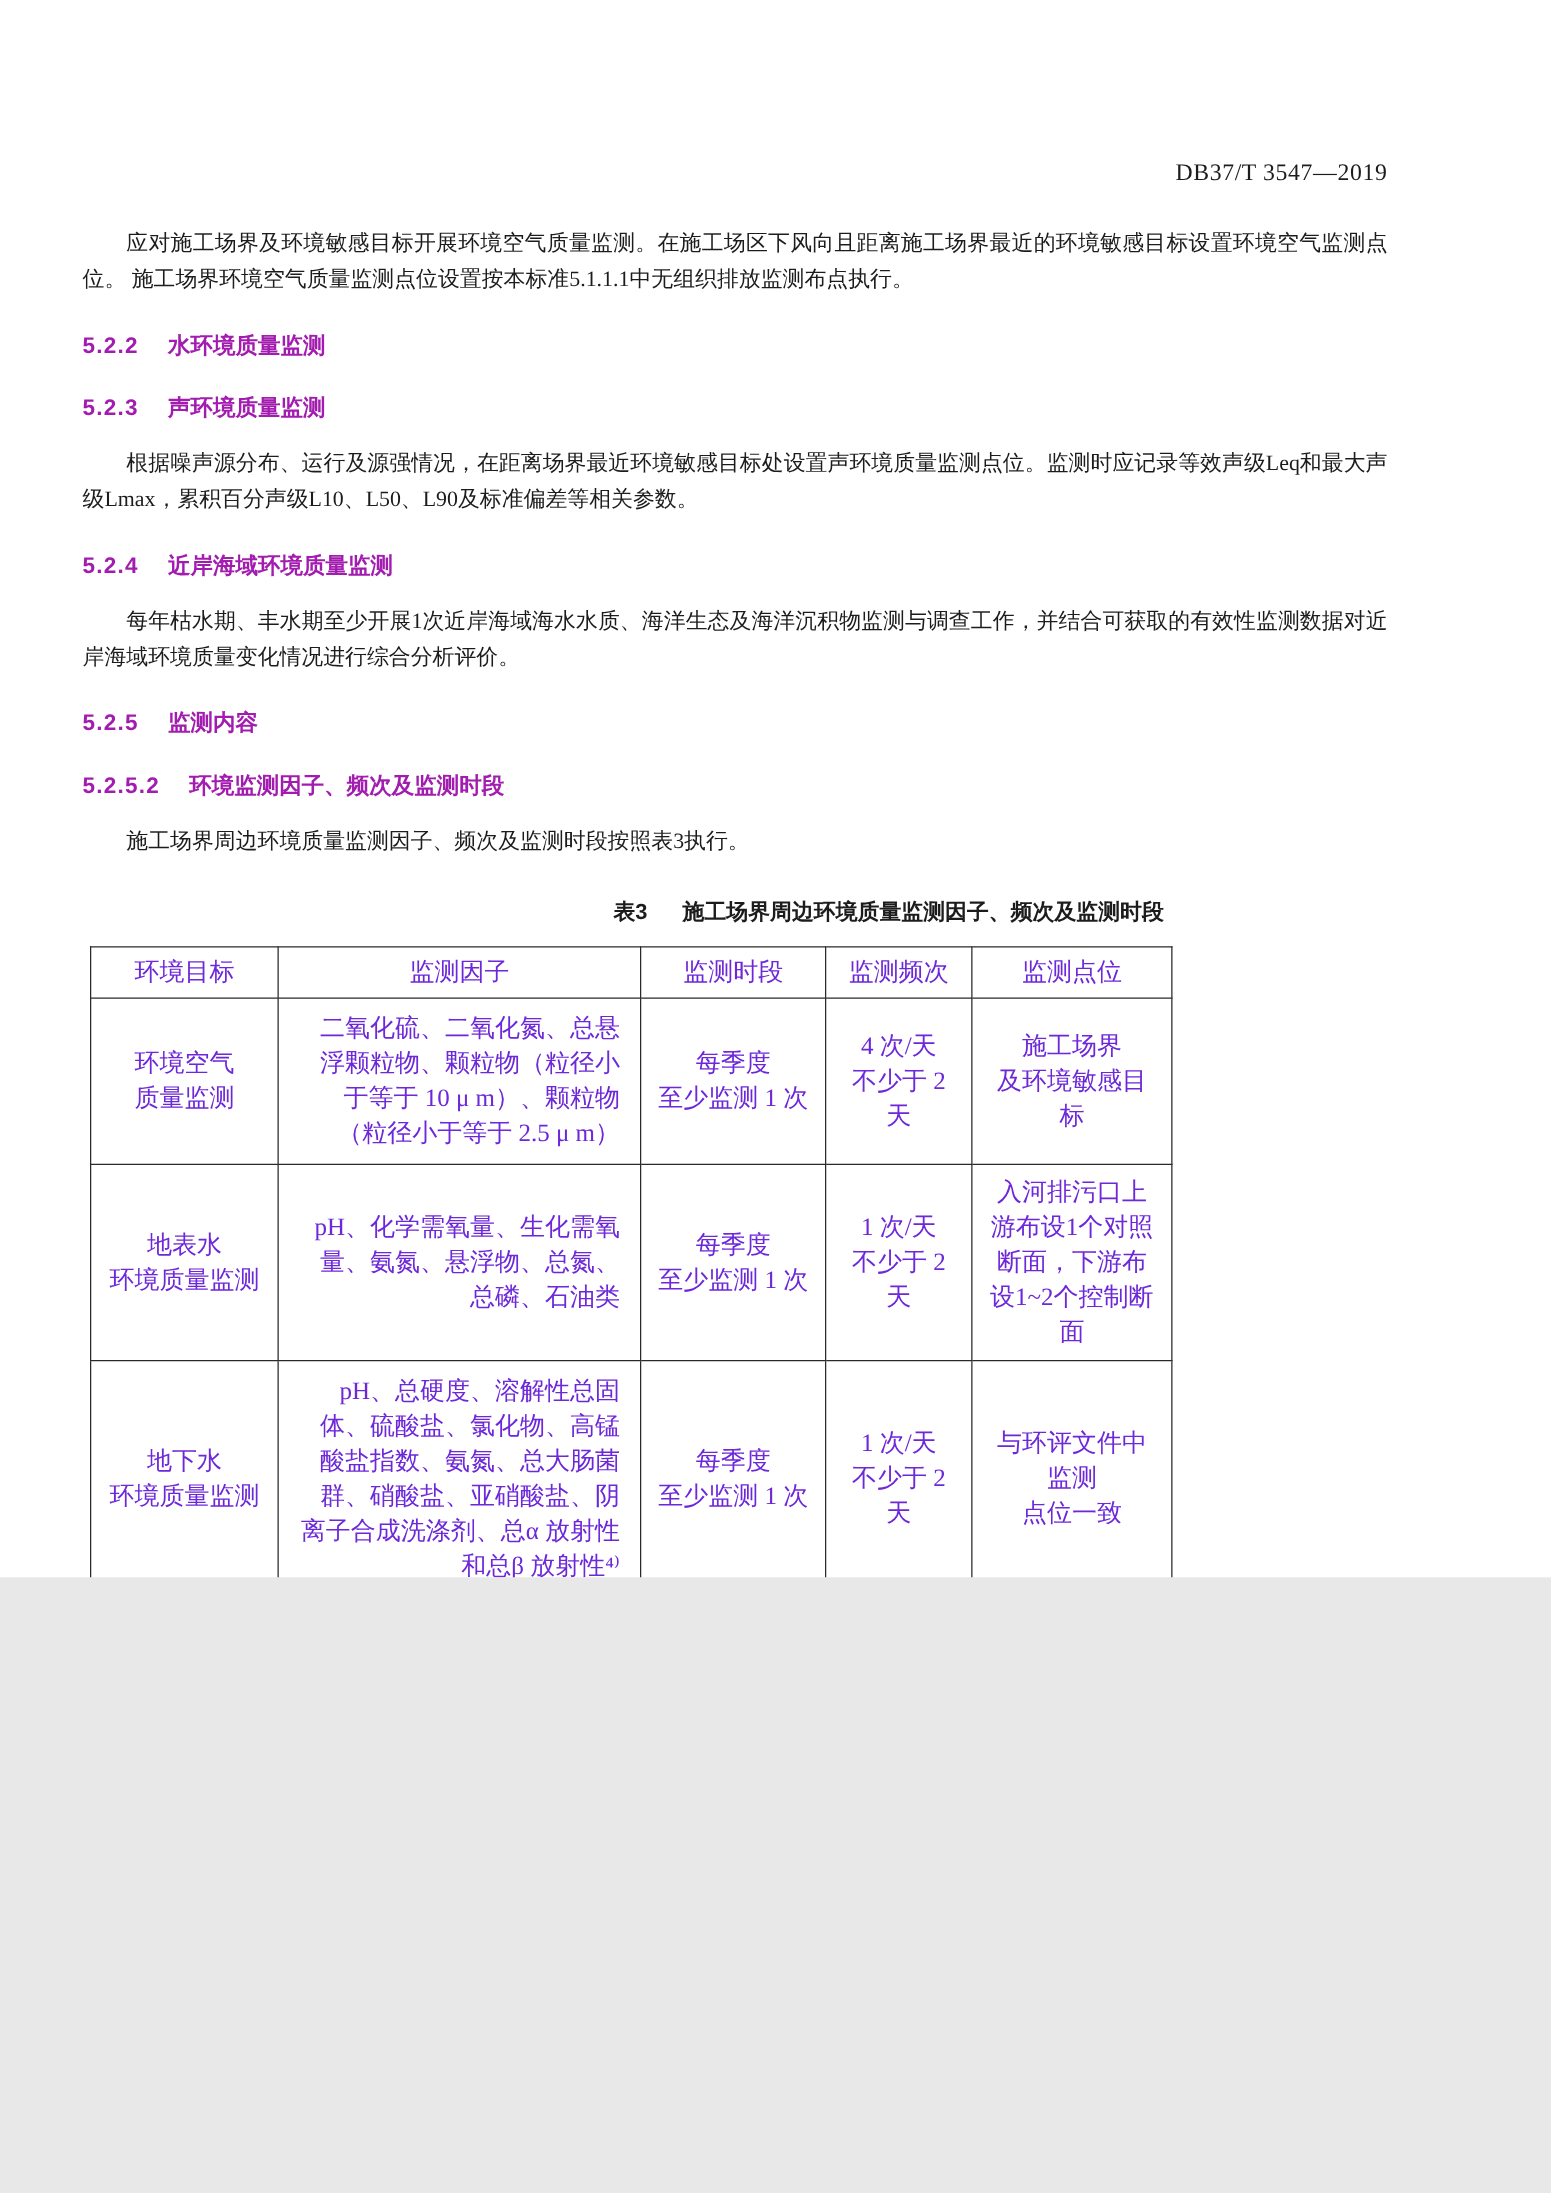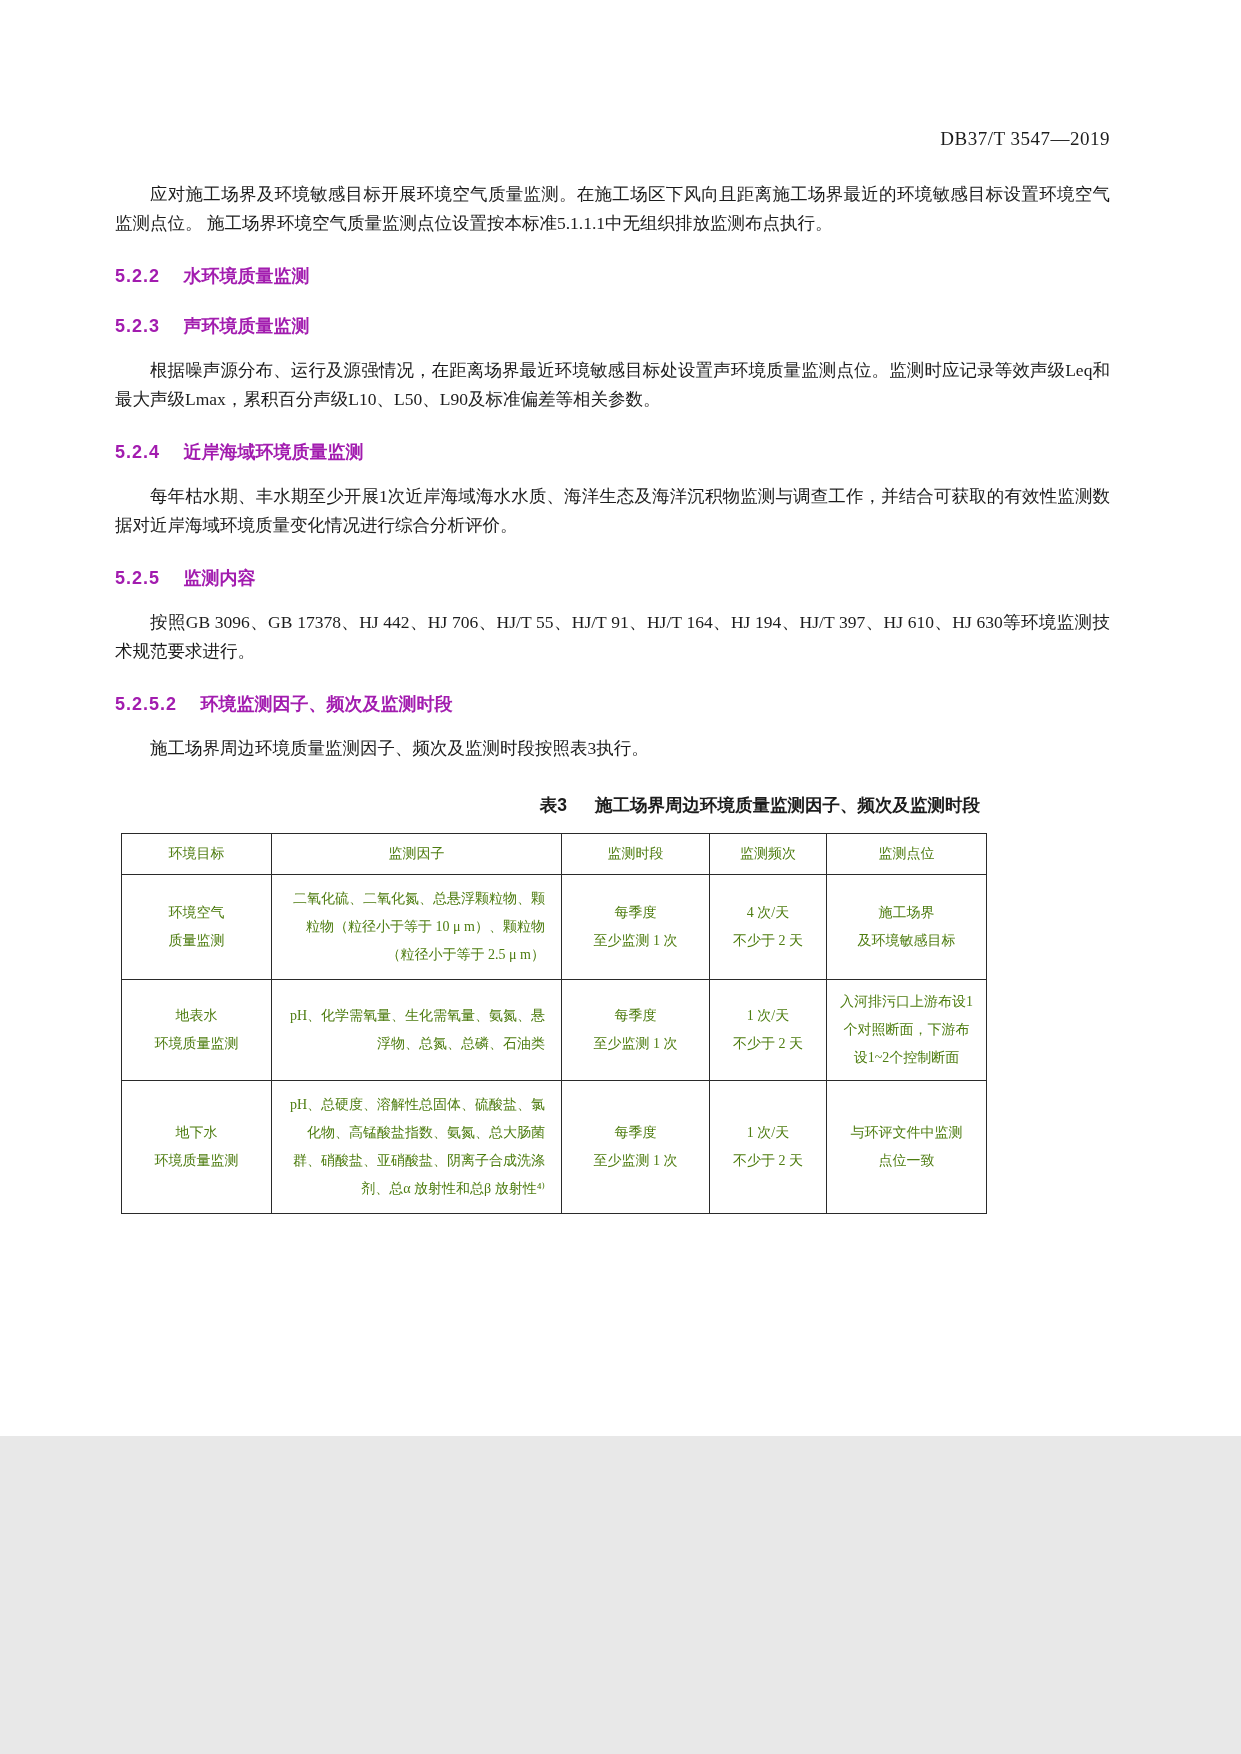--- a/index.html
+++ b/index.html
@@ -1,23 +1,23 @@
 <!DOCTYPE html>
 <html><head>
 <meta charset="utf-8">
 <style>
   html, body { margin: 0; padding: 0; background: #e8e8e8; }
   .page {
     position: relative;
     width: 1241px;
-    height: 1436px;
+    height: 1262px;
     margin: 0 auto;
     background: #ffffff;
     box-sizing: border-box;
-    padding: 128px 131px 0 115px;
+    padding: 128px 131px 0 66px;
     font-family: "Liberation Serif", "DejaVu Serif", serif;
     color: #1c1c1c;
     overflow: hidden;
   }
   .doc-header {
     text-align: right;
     font-size: 19px;
     letter-spacing: 0.5px;
     margin: 0 0 30px 0;
   }
@@ -44,22 +44,22 @@
     text-align: right;
     margin: 30px 0 16px 0;
     width: 865px;
   }
   .table-caption .cap-label { margin-right: 1.6em; }
   table.monitoring-table {
     border-collapse: collapse;
     table-layout: fixed;
     width: 865px;
     margin-left: 6px;
-    font-size: 14px;
-    color: #4d7c0f;
+    font-size: 20px;
+    color: #6d28d9;
   }
   table.monitoring-table th,
   table.monitoring-table td {
     border: 1px solid #2a2a2a;
     vertical-align: middle;
     text-align: center;
     padding: 8px 10px;
     line-height: 28px;
     white-space: pre-line;
     font-weight: normal;
@@ -96,21 +96,20 @@
 
   <h3 class="section-heading">
     <span class="sec-num">5.2.4</span><span class="sec-title">近岸海域环境质量监测</span>
   </h3>
   <p class="body-para">每年枯水期、丰水期至少开展1次近岸海域海水水质、海洋生态及海洋沉积物监测与调查工作，并结合可获取的有效性监测数据对近岸海域环境质量变化情况进行综合分析评价。</p>
 
   <h3 class="section-heading">
     <span class="sec-num">5.2.5</span><span class="sec-title">监测内容</span>
   </h3>
 
-  <p class="body-para">按照GB 3096、GB 17378、HJ 442、HJ 706、HJ/T 55、HJ/T 91、HJ/T 164、HJ 194、HJ/T 397、HJ 610、HJ 630等环境监测技术规范要求进行。</p>
 
   <h3 class="section-heading">
     <span class="sec-num">5.2.5.2</span><span class="sec-title">环境监测因子、频次及监测时段</span>
   </h3>
   <p class="body-para">施工场界周边环境质量监测因子、频次及监测时段按照表3执行。</p>
 
   <div class="table-caption">
     <span class="cap-label">表3</span><span>施工场界周边环境质量监测因子、频次及监测时段</span>
   </div>
 

